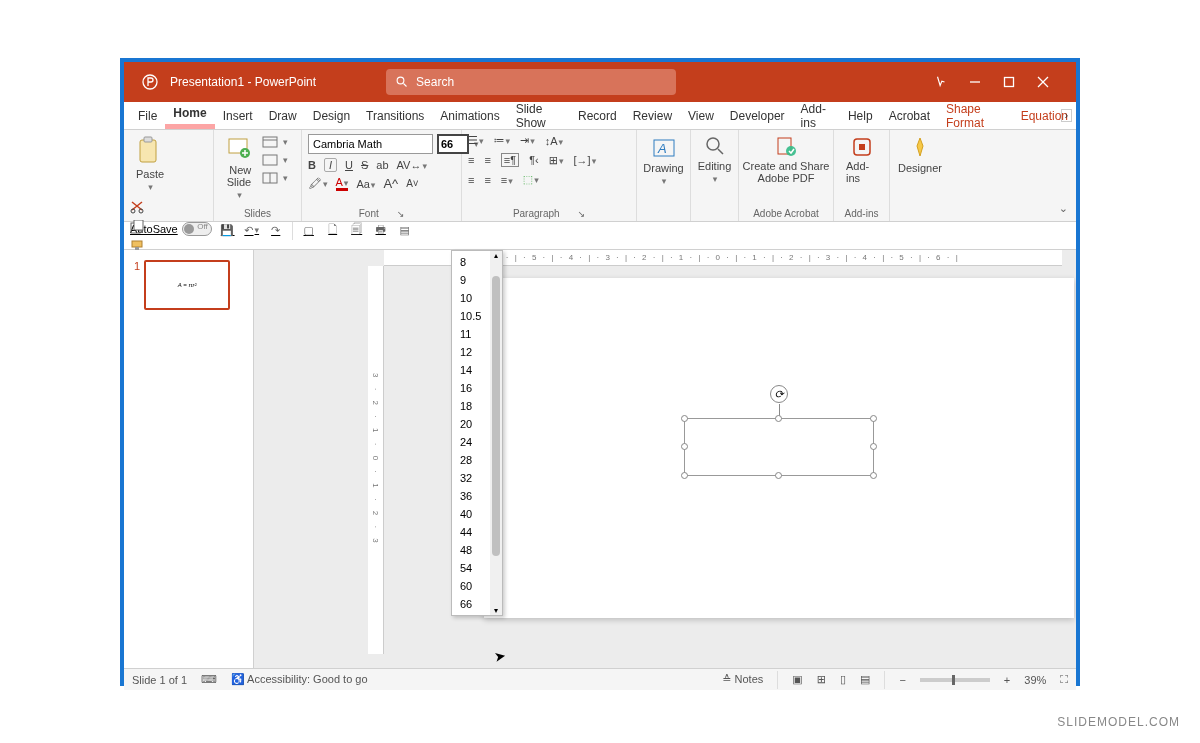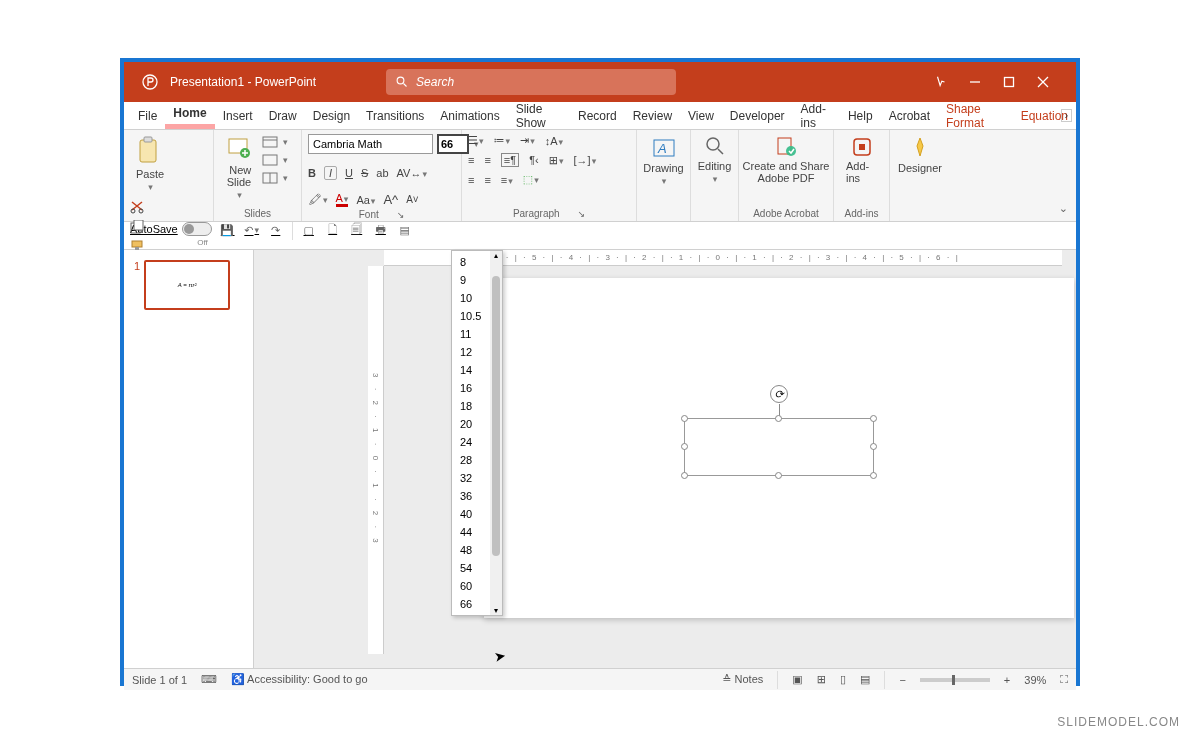--- a/index.html
+++ b/index.html
@@ -1,21 +1,21 @@
 <!DOCTYPE html>
 <html><head>
 <meta charset="utf-8">
 <style>
 * { box-sizing: border-box; margin: 0; padding: 0; font-family: "Segoe UI", sans-serif; }
 body { background: #fff; width: 1200px; height: 743px; position: relative; }
 .outer-frame { position: absolute; top: 58px; left: 120px; width: 960px; height: 628px; border: 4px solid #1976d2; background: #fff; }
 .titlebar { height: 40px; background: #C43E1C; display: flex; align-items: center; color: #fff; font-size: 12px; padding: 0 16px; }
 .title-icon { width: 20px; height: 20px; margin-right: 10px; display:flex;align-items:center;justify-content:center;}
 .title-text { flex: 0 0 auto; padding-right: 40px; }
-.search-box { margin-left: 30px; width: 290px; height: 26px; background: #D8735A; border-radius: 4px; display: flex; align-items: center; padding: 0 10px; gap: 8px; color: #fff; font-style: italic; }
+.search-box { margin-left: 30px; width: 290px; height: 26px; background: #D8735A; border-radius: 4px; display: flex; align-items: center; padding: 0 10px; gap: 8px; color: #fff; }
 .title-spacer { flex: 1; }
 .win-btn { width: 34px; height: 30px; display: flex; align-items: center; justify-content: center; color: #fff; cursor: pointer; }
 .menubar { height: 28px; background: #fff; border-bottom: 1px solid #d0d0d0; display: flex; align-items: center; font-size: 12px; color: #333; padding-left: 6px; position: relative; }
 .menu-item { padding: 0 8px; height: 100%; display: flex; align-items: center; cursor: pointer; }
 .menu-item.active { border-bottom: 5px solid #fca5a5; font-weight: 600; }
 .menu-item.colored { color: #C43E1C; }
 .menu-right-arrow { position: absolute; right: 4px; border:1px solid #ccc; padding:0 3px; font-size:10px;}
 .ribbon { height: 92px; background: #f5f5f5; border-bottom: 1px solid #d0d0d0; display: flex; position: relative; font-size: 11px; color: #444; }
 .ribbon-group { border-right: 1px solid #ddd; padding: 4px 6px 2px; display: flex; flex-direction: column; justify-content: space-between; }
 .group-label { text-align: center; font-size: 10px; color: #666; display:flex; align-items:center; justify-content:center; gap:18px; padding-top:2px;}
@@ -185,21 +185,21 @@
                 <line x1="8" y1="1" x2="8" y2="11" stroke="#777"></line>
               </svg>
               <span class="caret">▾</span>
             </div>
         </div>
       </div>
       <div class="group-label">Slides</div>
     </div>
 
     <div class="ribbon-group" style="width:160px">
-      <div style="display:flex;flex-direction:column;gap:12px;">
+      <div style="display:flex;flex-direction:column;gap:4px;">
         <div class="btn-row">
           <input class="font-input" value="Cambria Math" style="">
           <input class="size-input" value="66" style="">
           <span class="caret">▾</span>
         </div>
         <div class="btn-row" style="gap:8px;">
           <b>B</b>
           <i style="border:1px solid #aaa;padding:0 4px;border-radius:2px;">I</i>
           <u>U</u>
           <span style="text-decoration:line-through">S</span>
@@ -306,21 +306,21 @@
       </div>
       <div></div>
     </div>
     <div style="position:absolute;right:8px;bottom:6px;font-size:11px;color:#666;cursor:pointer;">⌄</div>
   </div>
 
   <div class="qa-bar">
     <div class="autosave">
       <span>AutoSave</span>
       <div class="toggle">
-          <span style="position:absolute;right:3px;top:-1px;font-size:8px;color:#888;margin-top:16px;">Off</span>
+          <span style="position:absolute;right:3px;top:-1px;font-size:8px;color:#888;">Off</span>
         </div>
     </div>
     <div class="qa-icon" style="color:#7b3fa0">💾</div>
     <div class="qa-icon">↶<span class="caret">▾</span></div>
     <div class="qa-icon">↷</div>
     <div class="mini-sep"></div>
     <div class="qa-icon">▢</div>
     <div class="qa-icon">🗋</div>
     <div class="qa-icon">🗐</div>
     <div class="qa-icon">🖶</div>

